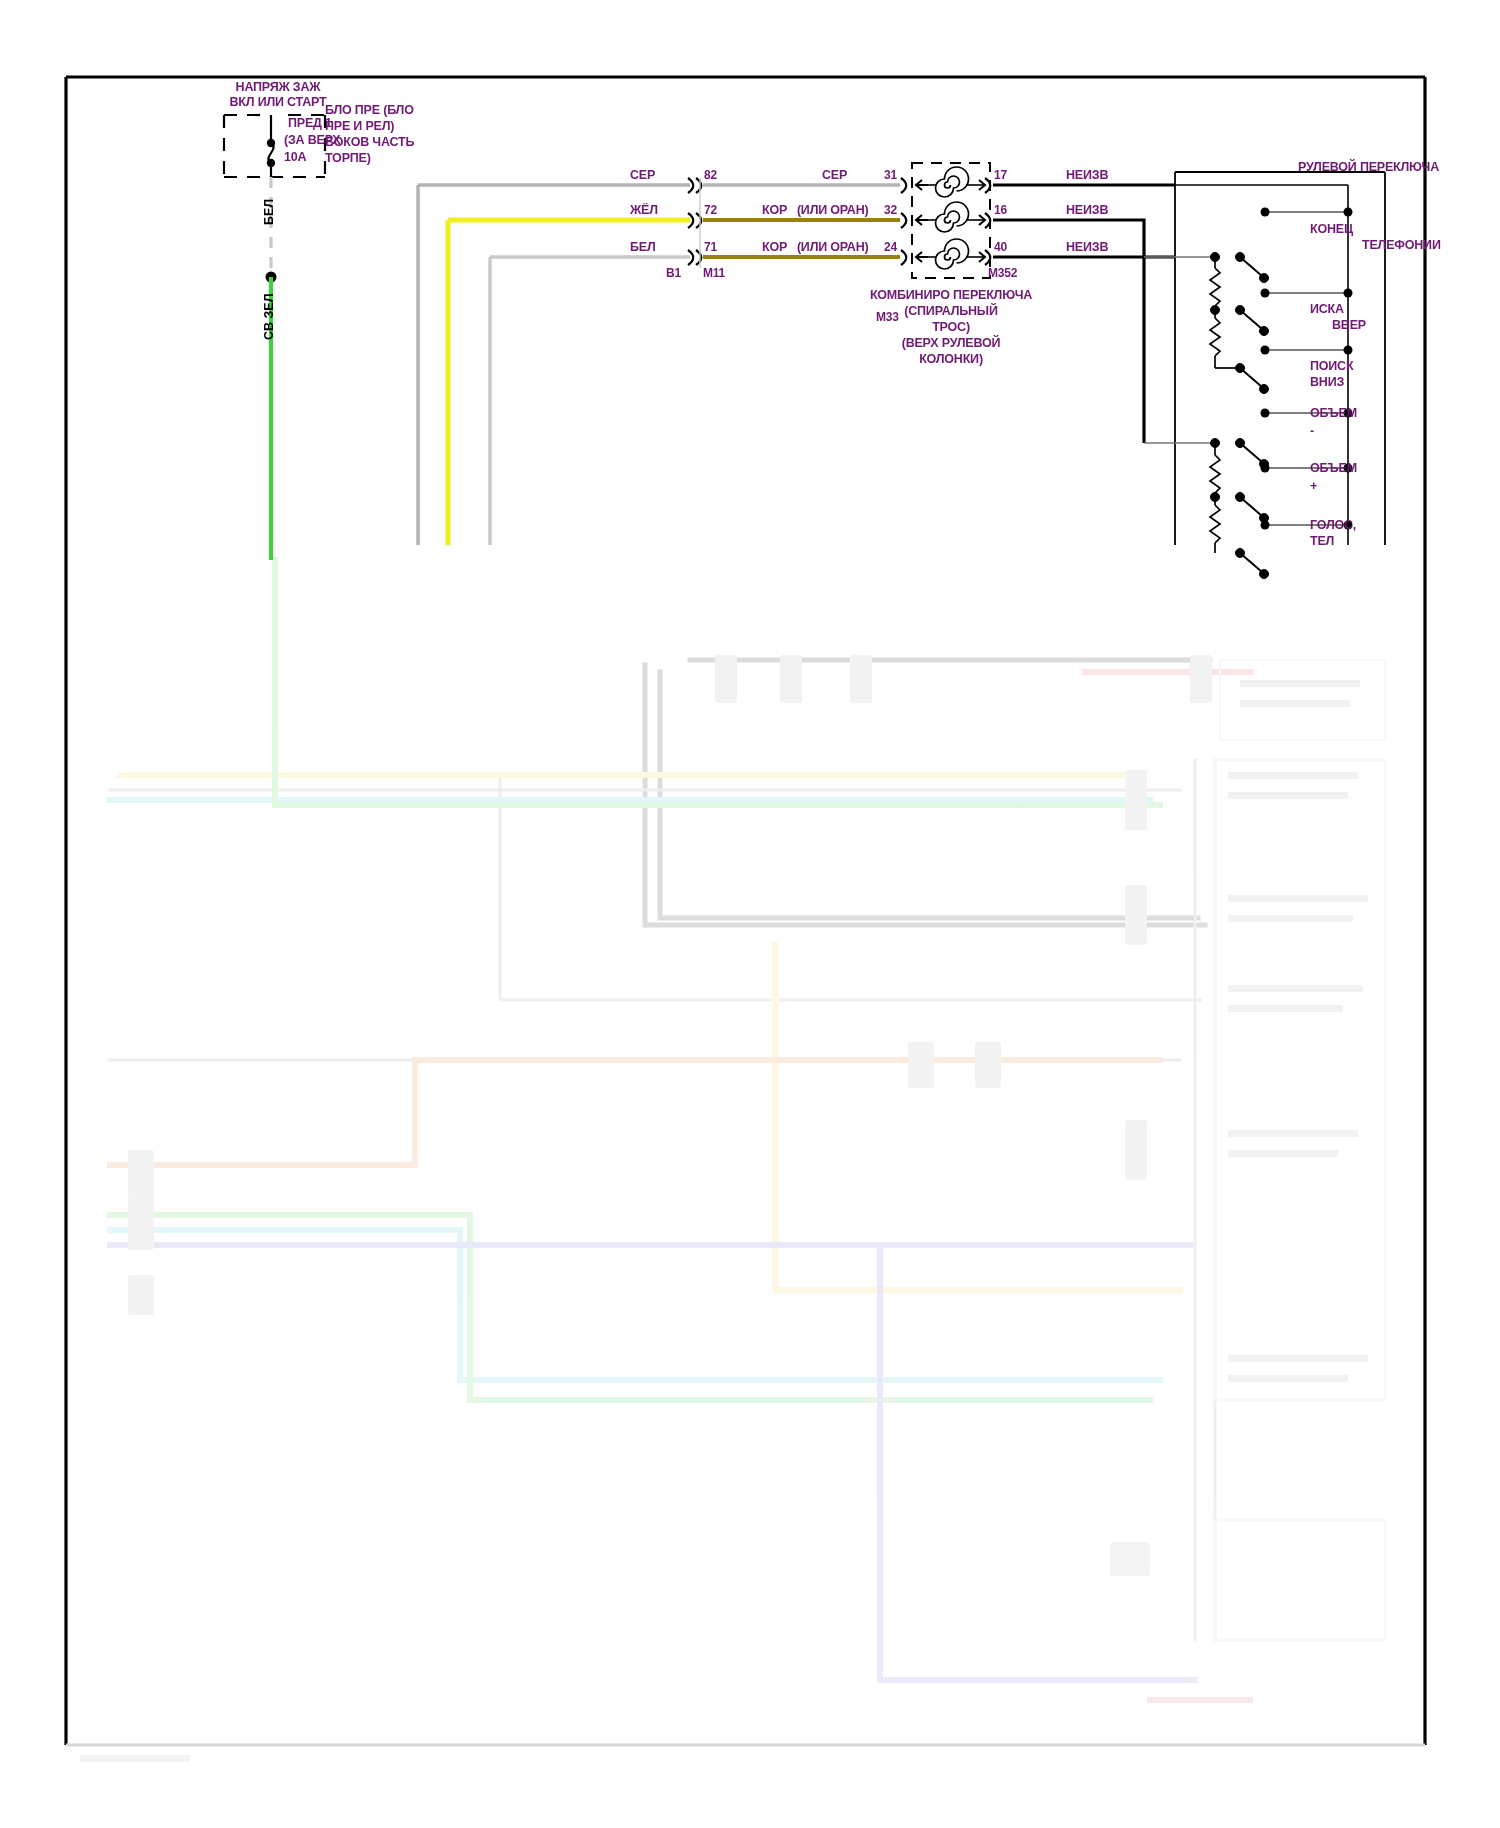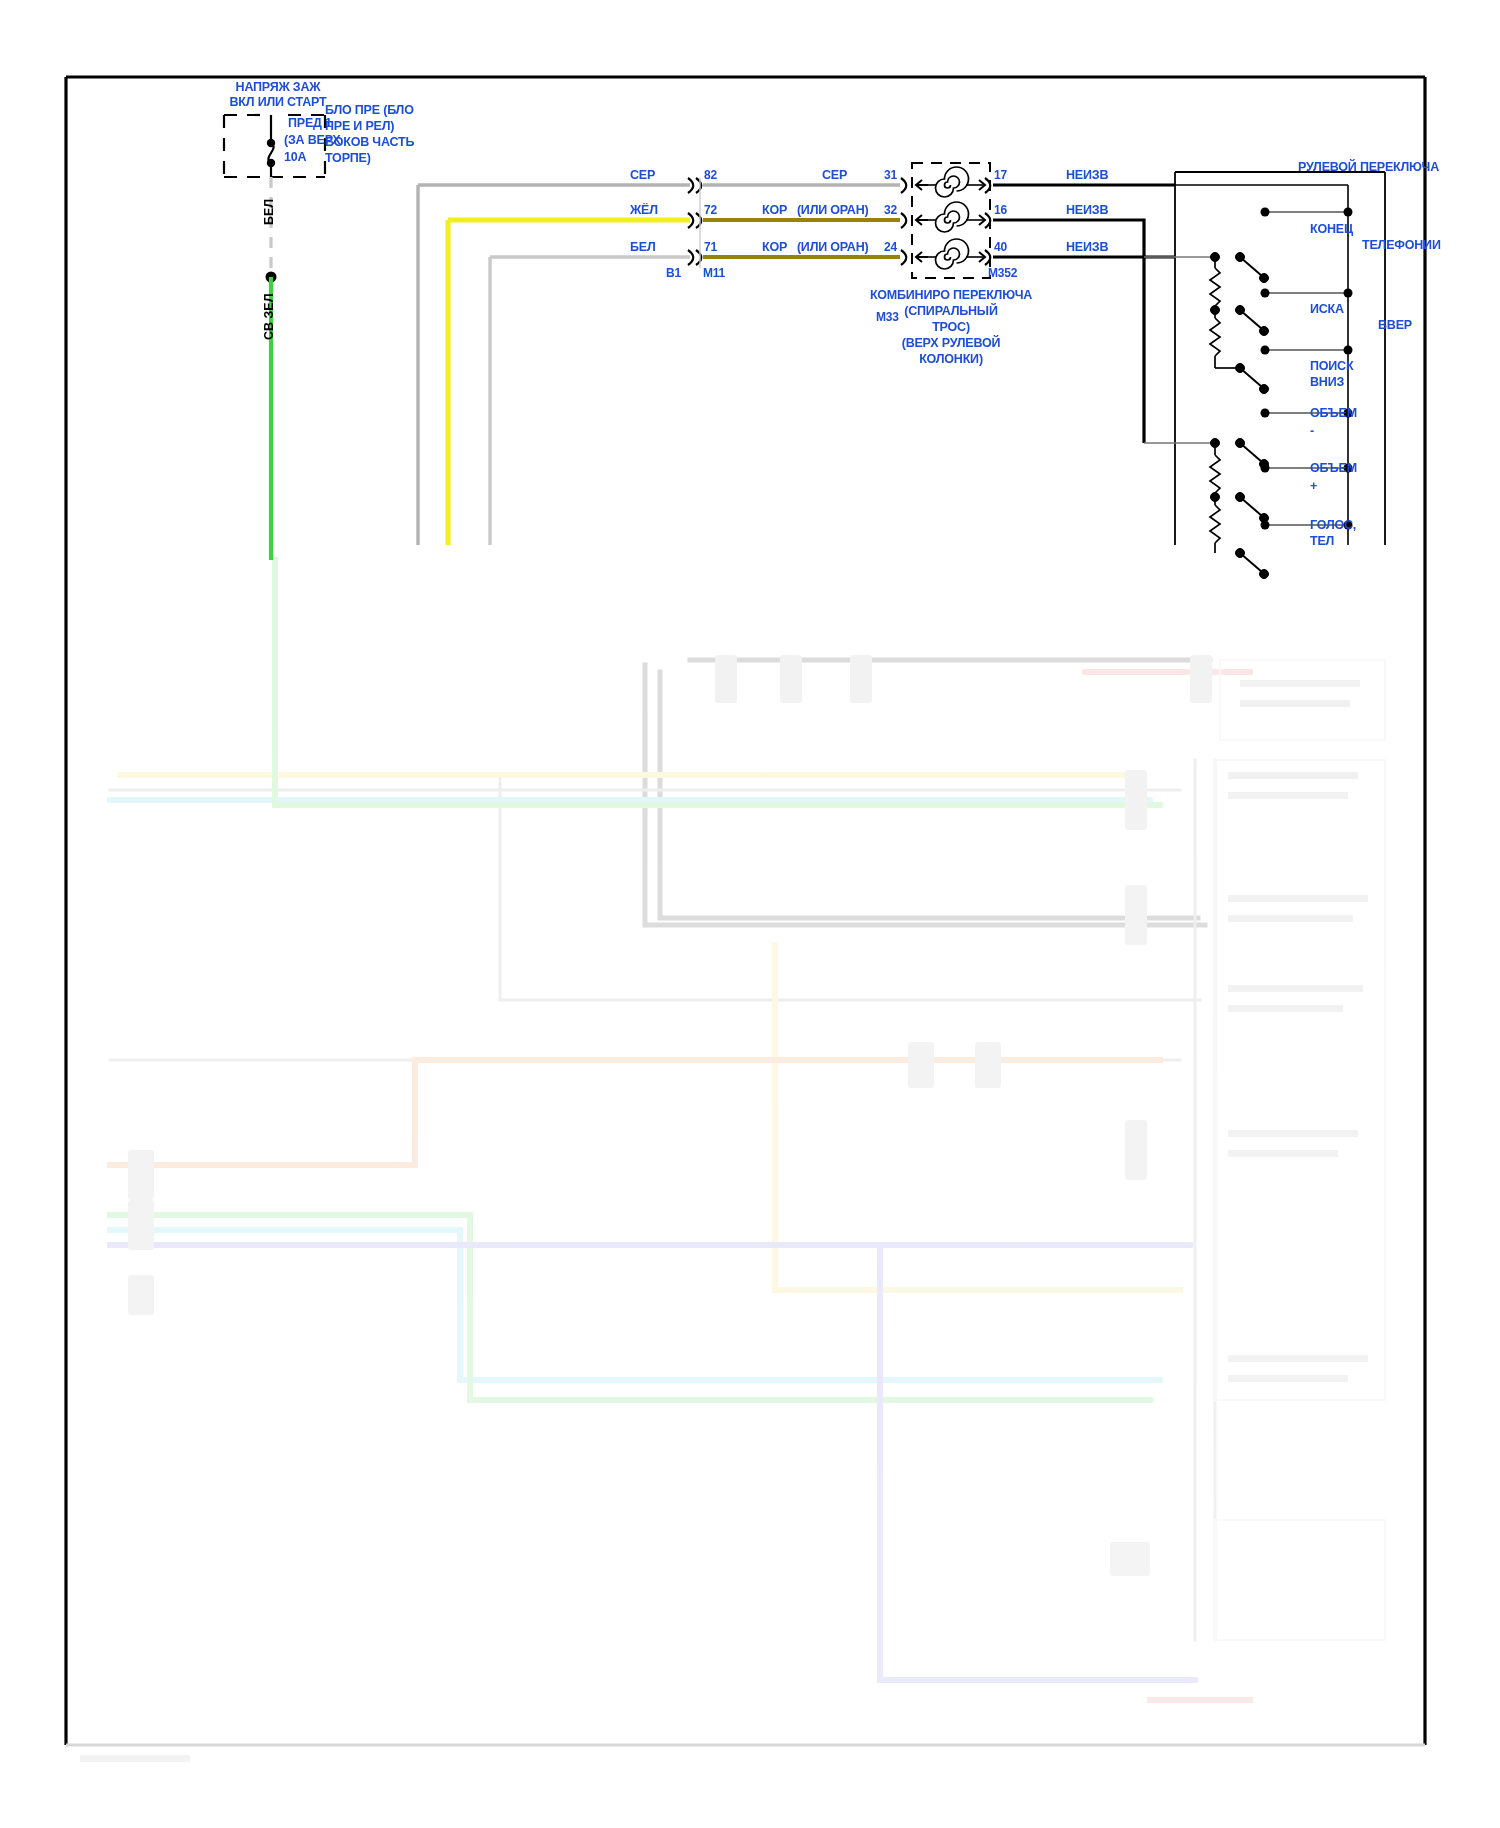--- a/index.html
+++ b/index.html
@@ -14,21 +14,21 @@
     height: 1828px;
     background: #ffffff;
     overflow: hidden;
   }
   #diagram-svg { position: absolute; left: 0; top: 0; }
   .lbl {
     position: absolute;
     font-family: "Liberation Sans", sans-serif;
     font-size: 12.5px;
     font-weight: bold;
-    color: #1d4ed8;
+    color: #701a75;
     white-space: pre;
     line-height: 1.22;
     letter-spacing: -0.2px;
   }
   .lbl.num { font-weight: bold; font-size: 12px; }
   .lbl.ctr { text-align: center; }
   .vert {
     position: absolute;
     font-family: "Liberation Sans", sans-serif;
     font-size: 12.5px;
@@ -393,21 +393,21 @@
   <div class="lbl ctr" style="left:851px; top:320px; width:200px;">ТРОС)</div>
   <div class="lbl ctr" style="left:851px; top:336px; width:200px;">(ВЕРХ РУЛЕВОЙ</div>
   <div class="lbl ctr" style="left:851px; top:352px; width:200px;">КОЛОНКИ)</div>
 
   <div class="lbl" style="left:1250px; top:160px;padding-left:48px;">РУЛЕВОЙ ПЕРЕКЛЮЧА</div>
 
   <div class="lbl" style="left:1310px; top:222px;">КОНЕЦ</div>
   <div class="lbl" style="left:1362px; top:238px;">ТЕЛЕФОНИИ</div>
 
   <div class="lbl" style="left:1310px; top:302px;">ИСКА</div>
-  <div class="lbl" style="left:1378px; top:318px;text-align:right;">ВВЕР</div>
+  <div class="lbl" style="left:1332px; top:318px;text-align:right;">ВВЕР</div>
 
   <div class="lbl" style="left:1310px; top:359px;">ПОИСК</div>
   <div class="lbl" style="left:1310px; top:375px;">ВНИЗ</div>
 
   <div class="lbl" style="left:1310px; top:406px;">ОБЪЕМ</div>
   <div class="lbl" style="left:1310px; top:424px;">-</div>
 
   <div class="lbl" style="left:1310px; top:461px;">ОБЪЕМ</div>
   <div class="lbl" style="left:1310px; top:479px;">+</div>
 

